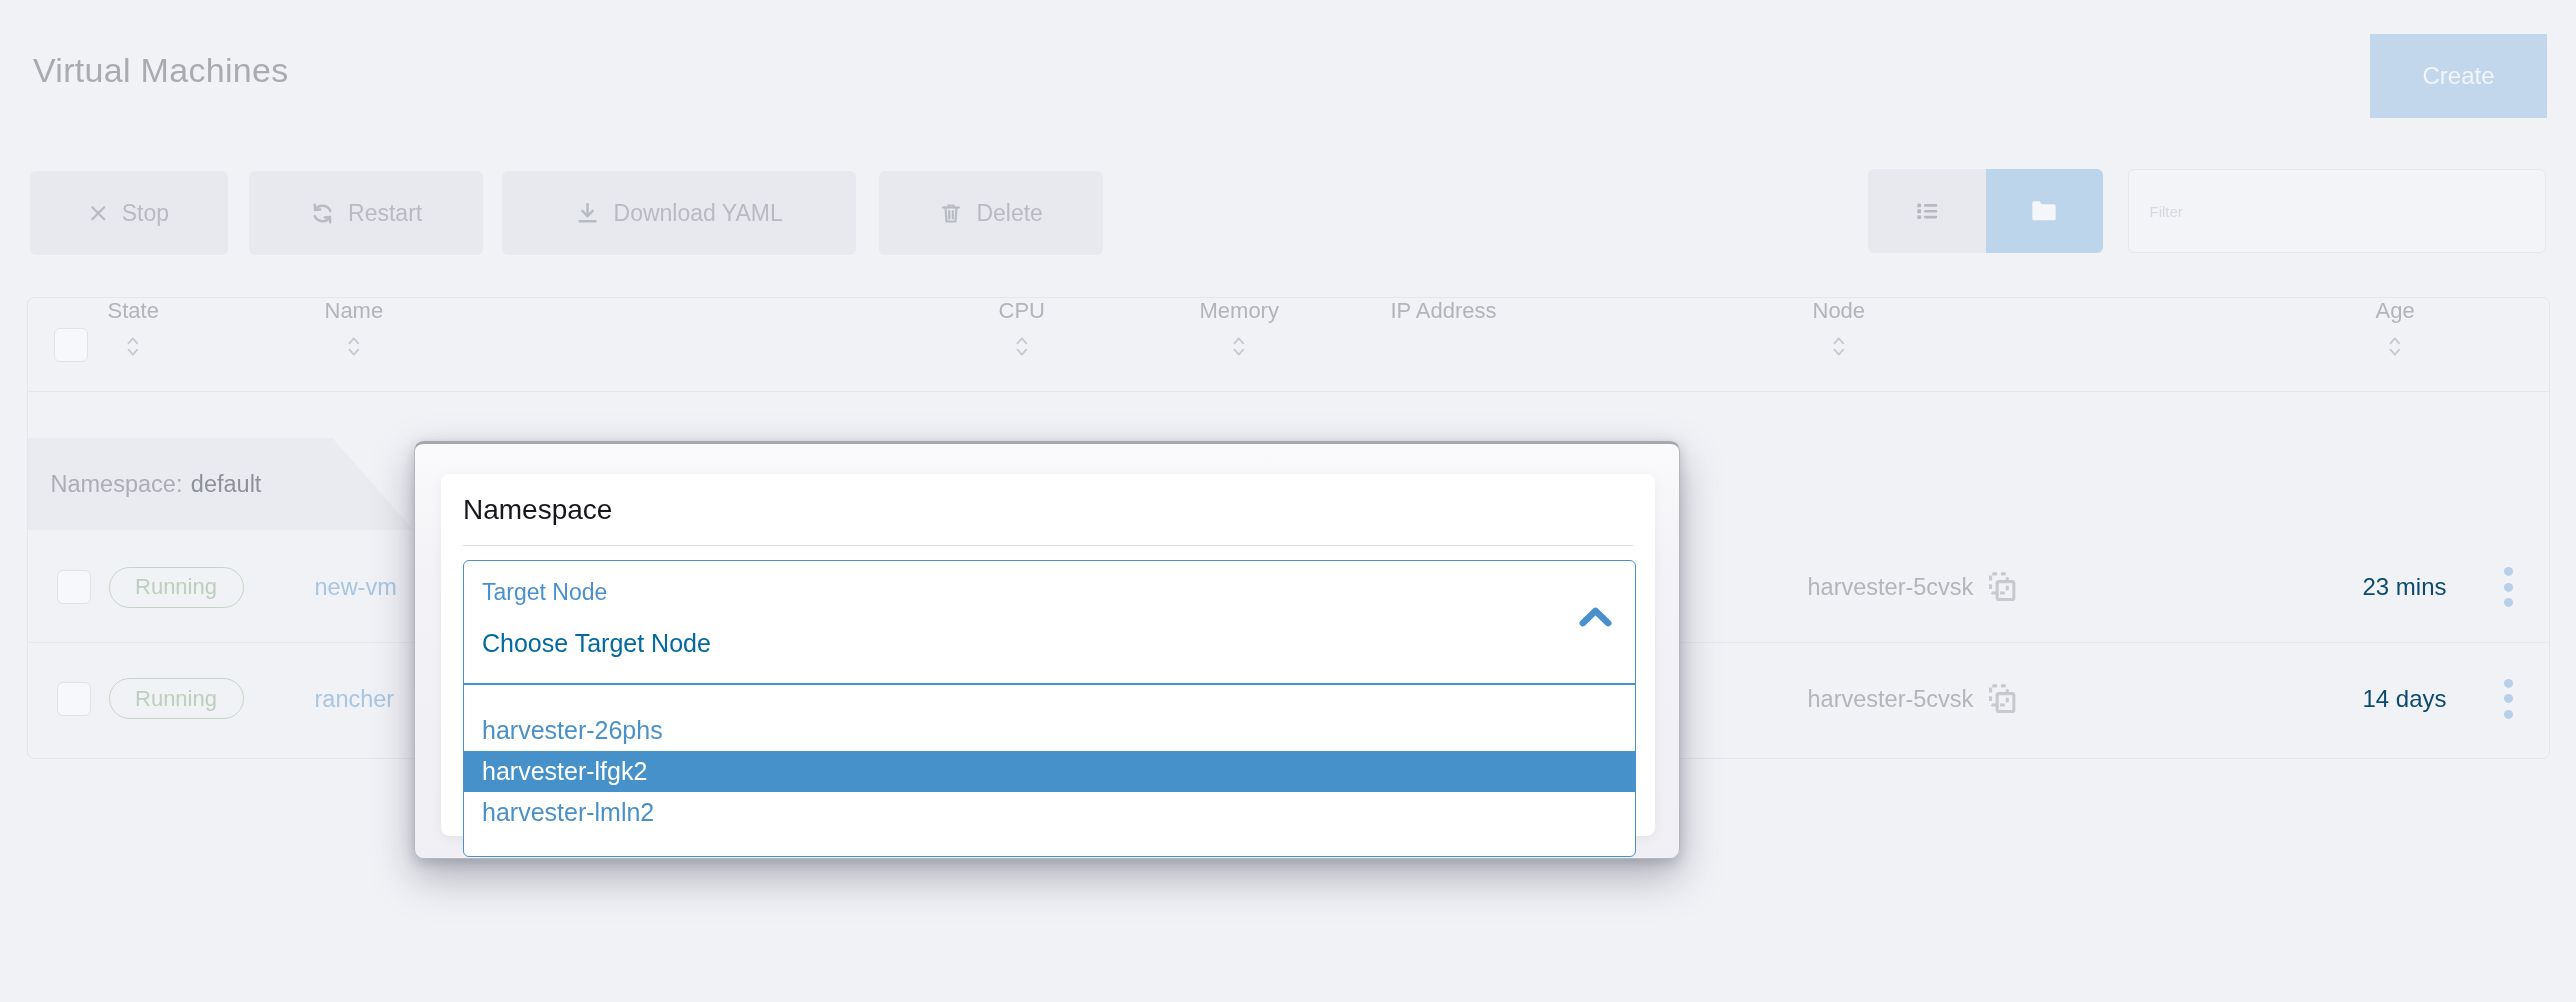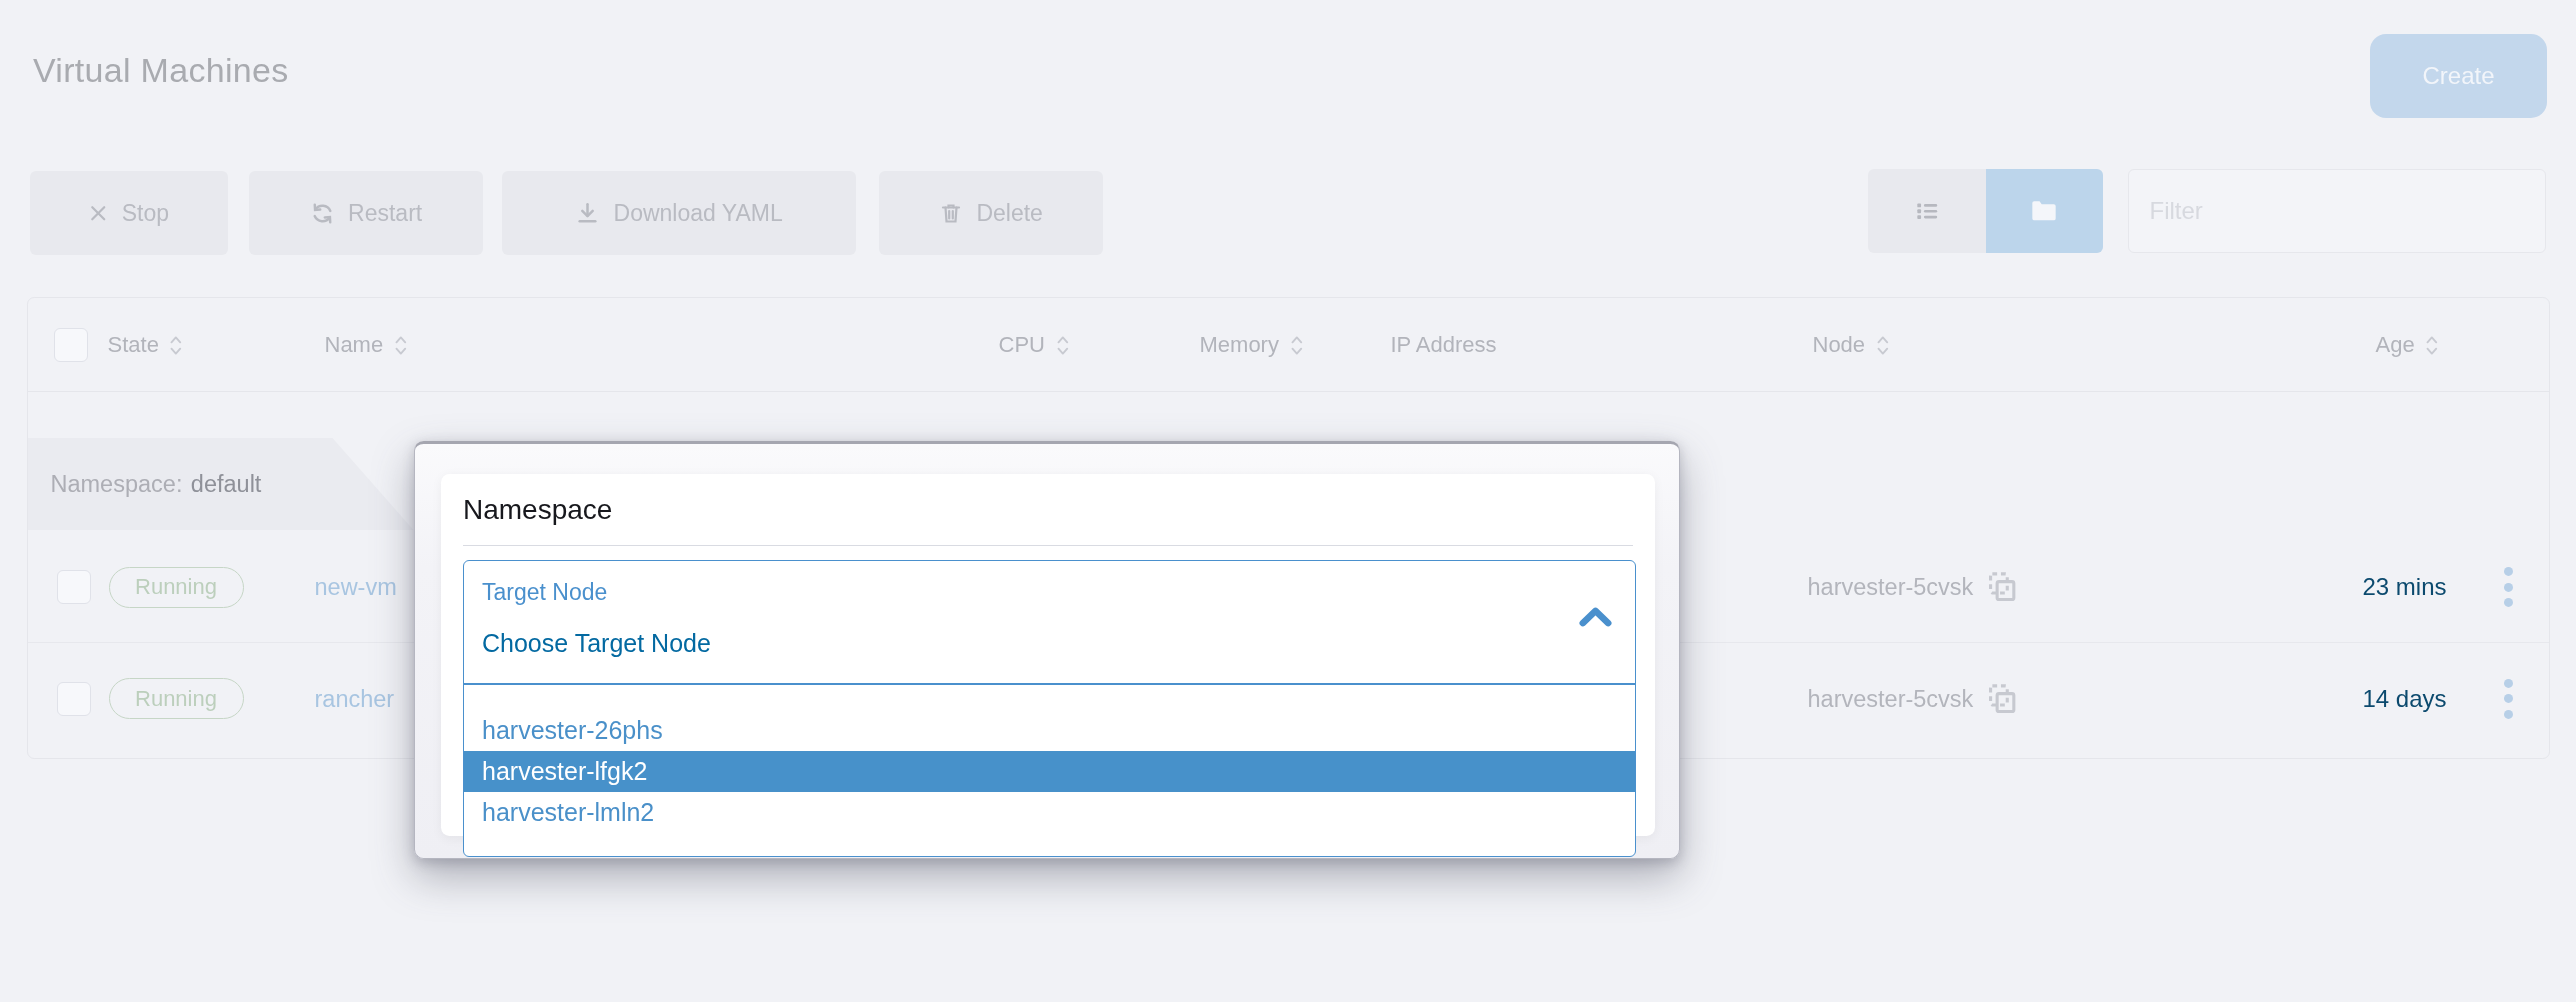--- a/index.html
+++ b/index.html
@@ -9,21 +9,21 @@
     background:#f1f2f6;
     font-family:"Liberation Sans",sans-serif;
   }
   
   .page-title{
     position:absolute;left:33px;top:51px;
     font-size:34px;color:#a9abb0;letter-spacing:0.3px;
   }
   .create-btn{
     position:absolute;left:2370px;top:34px;width:177px;height:84px;
-    background:#c3d7ec;border-radius:16px;border:none;
+    background:#c3d7ec;border-radius:0;border:none;
     color:#f2f5fa;font-size:24px;font-family:inherit;
     display:flex;align-items:center;justify-content:center;cursor:pointer;
   }
   .tbtn{
     position:absolute;top:171px;height:84px;
     background:#e8e9ee;border:none;border-radius:6px;
     color:#b9bbc2;font-size:23px;font-family:inherit;
     display:flex;align-items:center;justify-content:center;gap:13.3px;cursor:pointer;
   }
   .tbtn svg{flex:none;}
@@ -33,32 +33,32 @@
   .tbtn-delete{left:879px;width:224px;}
   .view-toggle{
     position:absolute;left:1868px;top:169px;width:235px;height:84px;
     border-radius:6px;overflow:hidden;display:flex;
   }
   .view-toggle .seg{flex:1;display:flex;align-items:center;justify-content:center;cursor:pointer;border:none;background:#e8e9ee;}
   .view-toggle .seg.active{background:#bcd5eb;}
   .filter-input{
     position:absolute;left:2128px;top:169px;width:418px;height:84px;
     border:1.8px solid #e6e7ec;border-radius:6px;background:#f3f4f8;
-    font-size:24px;font-family:inherit;color:#7f1d1d;padding:0 20.5px;outline:none;
+    font-size:15px;font-family:inherit;color:#7f1d1d;padding:0 20.5px;outline:none;
   }
   .filter-input::placeholder{color:#d7d9df;}
   
   .vm-table{
     position:absolute;left:26.5px;top:297px;width:2523px;height:462px;
     border:1.2px solid #e5e6eb;border-radius:7.2px;
   }
   .thead{position:absolute;left:0;top:0;width:100%;height:94px;border-bottom:1.2px solid #e5e6eb;}
   .hcell{
     position:absolute;top:0;height:94px;display:flex;align-items:center;gap:9.6px;
-    font-size:22px;color:#b2b4bb;cursor:pointer;
+    font-size:22px;color:#b2b4bb;cursor:pointer;flex-direction:column;
   }
   .hcell.nosort{cursor:default;}
   .h-state{left:80px;} .h-name{left:297px;} .h-cpu{left:971px;}
   .h-memory{left:1172px;} .h-ip{left:1363px;} .h-node{left:1785px;} .h-age{left:2348px;}
   .checkbox{
     width:34px;height:34px;border:1.8px solid #e0e2e9;border-radius:6px;background:#f7f8fb;cursor:pointer;
   }
   .head-check{position:absolute;left:26.5px;top:30px;}
   .ns-row{
     position:absolute;left:0;top:140px;width:398px;height:92px;

